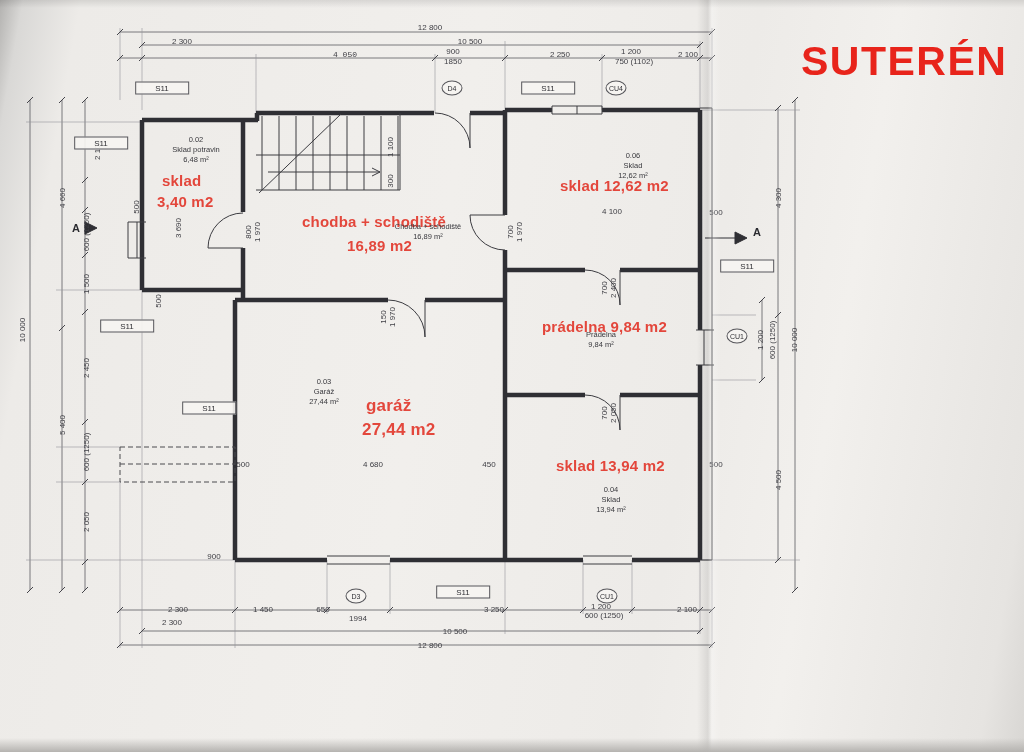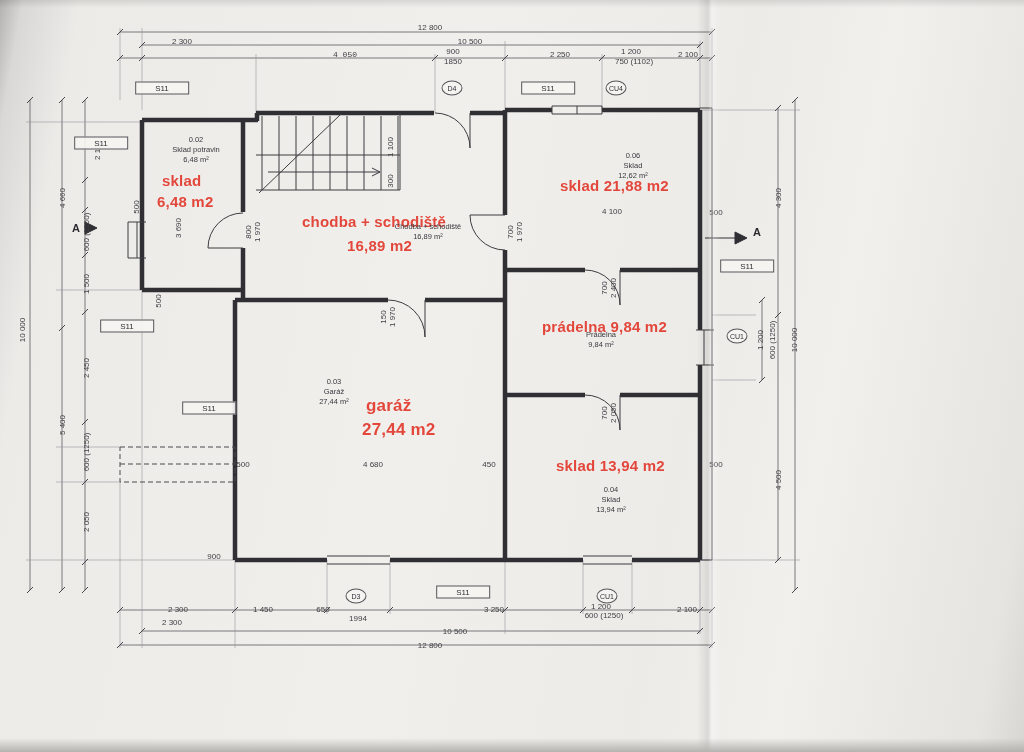--- a/index.html
+++ b/index.html
@@ -96,24 +96,24 @@
 
     <g fill="#2f2f34" stroke="#2f2f34">
       <path d="M705,238 H735" stroke-width="1"></path>
       <polygon points="735,232 735,244 747,238"></polygon>
       <polygon points="85,222 85,234 97,228"></polygon>
     </g>
   </svg>
 
   <div id="labels-layer">
       <div class="red-label" style="left: 162px; top: 172px; font-size: 15px;">sklad</div>
-      <div class="red-label" style="left: 157px; top: 193px; font-size: 15px;">6,48 m2</div>
+      <div class="red-label" style="left: 157px; top: 193px; font-size: 15px;">3,40 m2</div>
       <div class="red-label" style="left: 302px; top: 213px; font-size: 15px;">chodba + schodiště</div>
       <div class="red-label" style="left: 347px; top: 237px; font-size: 15px;">16,89 m2</div>
-      <div class="red-label" style="left: 560px; top: 177px; font-size: 15px;">sklad 21,88 m2</div>
+      <div class="red-label" style="left: 560px; top: 177px; font-size: 15px;">sklad 12,62 m2</div>
       <div class="red-label" style="left: 542px; top: 318px; font-size: 15px;">prádelna 9,84 m2</div>
       <div class="red-label" style="left: 366px; top: 396px; font-size: 17px;">garáž</div>
       <div class="red-label" style="left: 362px; top: 420px; font-size: 17px;">27,44 m2</div>
       <div class="red-label" style="left: 556px; top: 457px; font-size: 15px;">sklad 13,94 m2</div>
       <div class="room-label" style="left: 196px; top: 135px;">
         <div>0.02</div>
         <div>Sklad potravin</div>
         <div>6,48 m²</div>
       </div>
       <div class="room-label" style="left: 428px; top: 222px;">
@@ -122,21 +122,21 @@
       </div>
       <div class="room-label" style="left: 633px; top: 151px;">
         <div>0.06</div>
         <div>Sklad</div>
         <div>12,62 m²</div>
       </div>
       <div class="room-label" style="left: 601px; top: 330px;">
         <div>Prádelna</div>
         <div>9,84 m²</div>
       </div>
-      <div class="room-label" style="left: 334px; top: 377px;">
+      <div class="room-label" style="left: 324px; top: 377px;">
         <div>0.03</div>
         <div>Garáž</div>
         <div>27,44 m²</div>
       </div>
       <div class="room-label" style="left: 611px; top: 485px;">
         <div>0.04</div>
         <div>Sklad</div>
         <div>13,94 m²</div>
       </div>
       <div class="dim" style="left: 430px; top: 27px;">12 800</div>
@@ -205,17 +205,18 @@
       <div class="marker-box" style="left: 463px; top: 592px;">S11</div>
       <div class="marker-circle" style="left: 452px; top: 88px;">D4</div>
       <div class="marker-circle" style="left: 616px; top: 88px;">CU4</div>
       <div class="marker-circle" style="left: 356px; top: 596px;">D3</div>
       <div class="marker-circle" style="left: 607px; top: 596px;">CU1</div>
       <div class="marker-circle" style="left: 737px; top: 336px;">CU1</div>
       <div class="section-label" style="left: 757px; top: 232px;">A</div>
       <div class="section-label" style="left: 76px; top: 228px;">A</div>
     </div>
 
+  <div class="plan-title">SUTERÉN</div>
 
   <div class="fold"></div>
   <div class="edge-top"></div>
   <div class="edge-bottom"></div>
 </div>
 
 </body></html>

